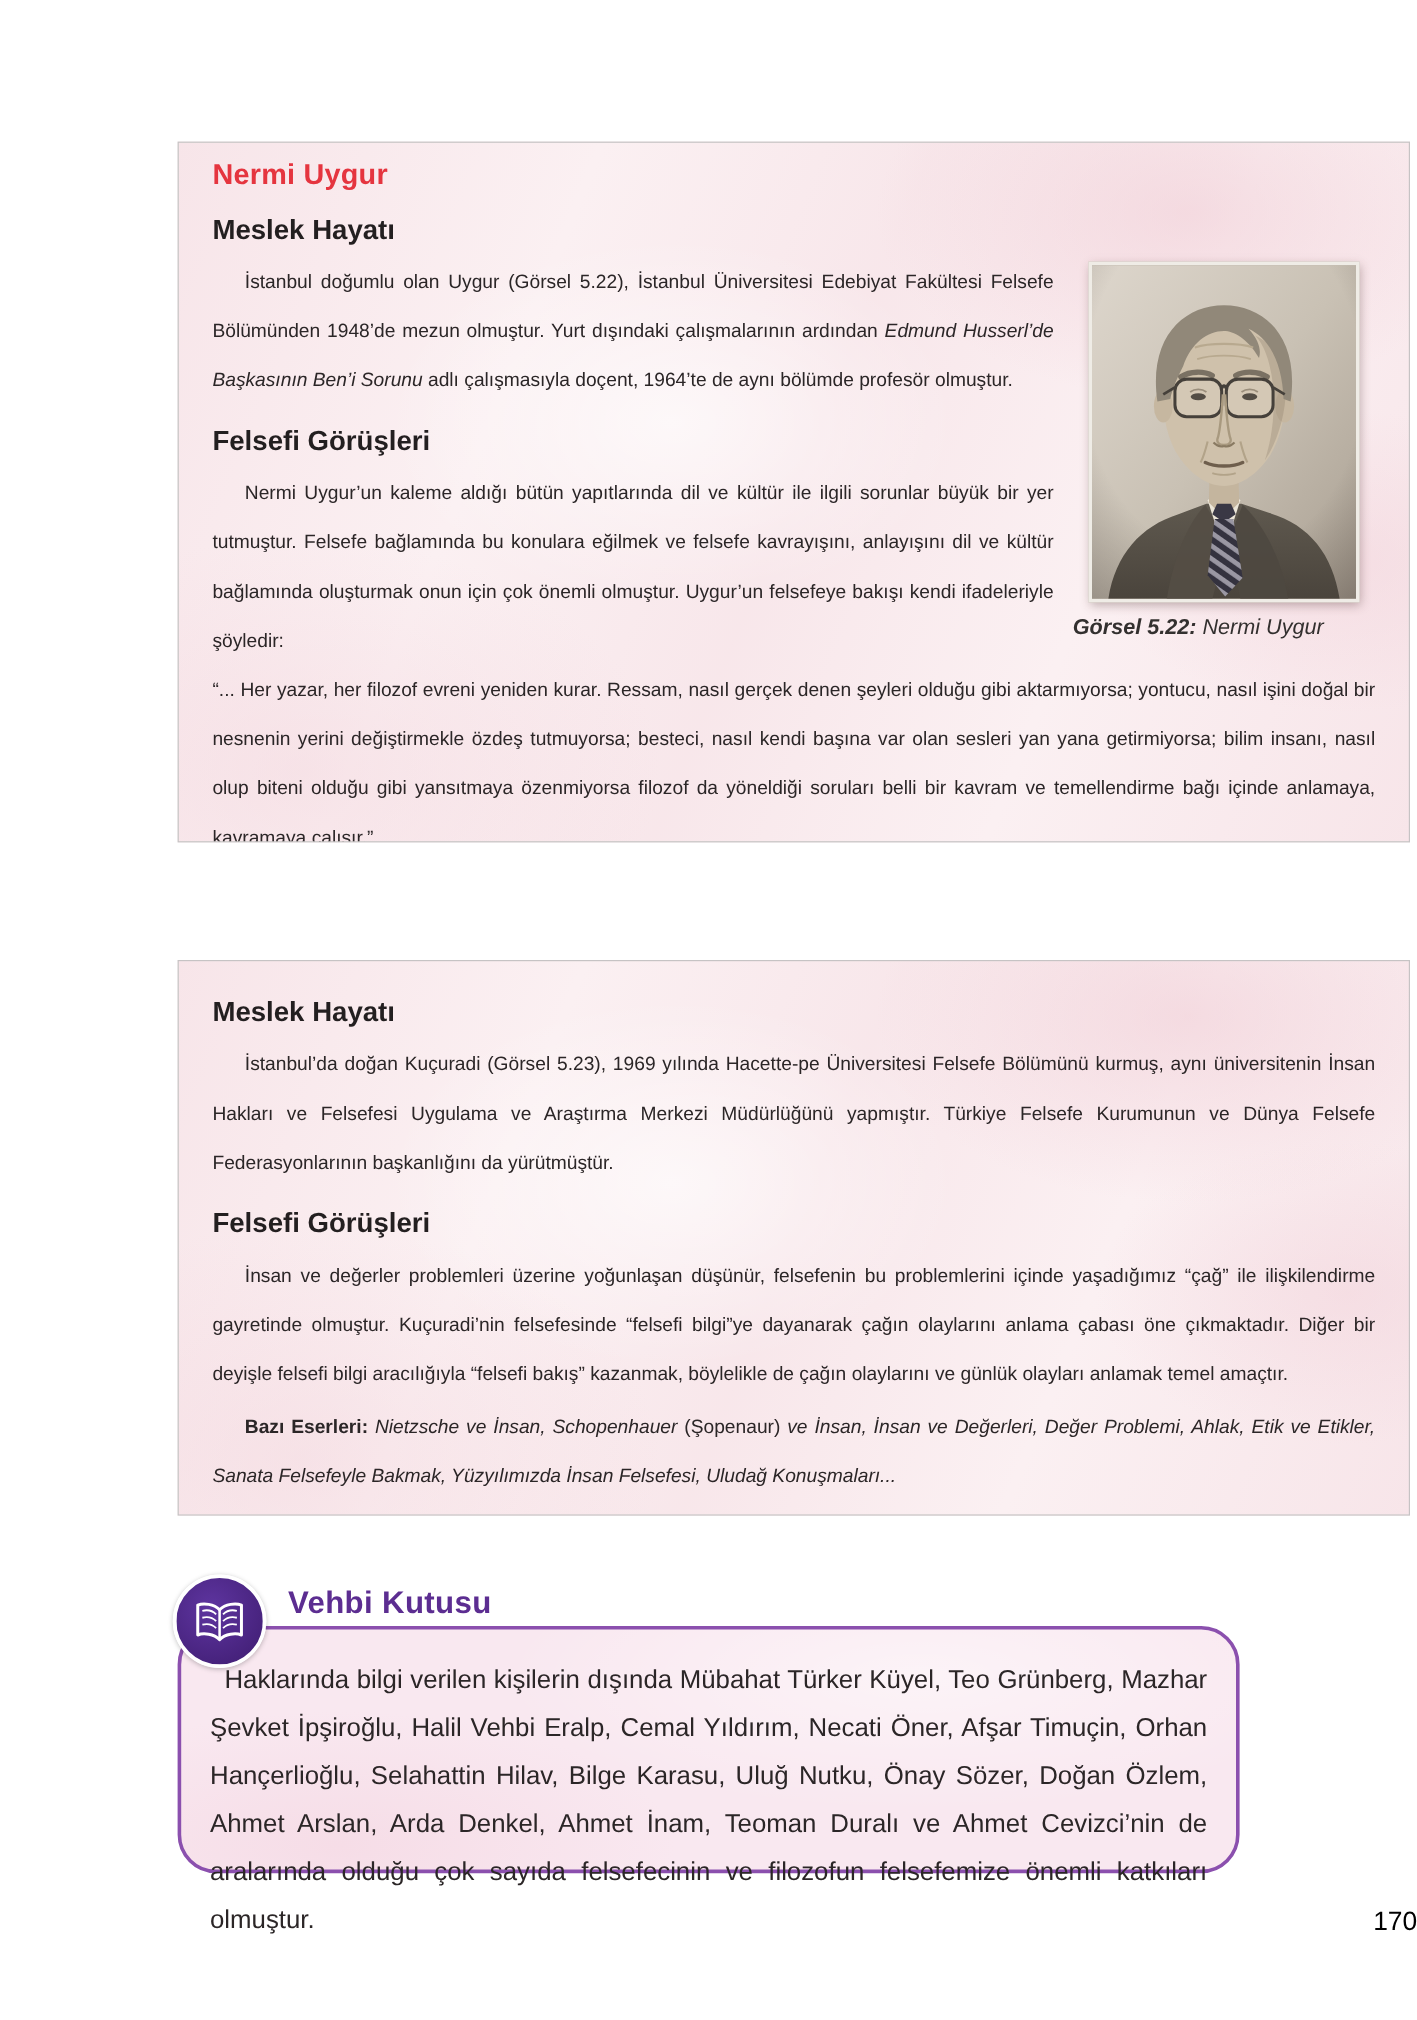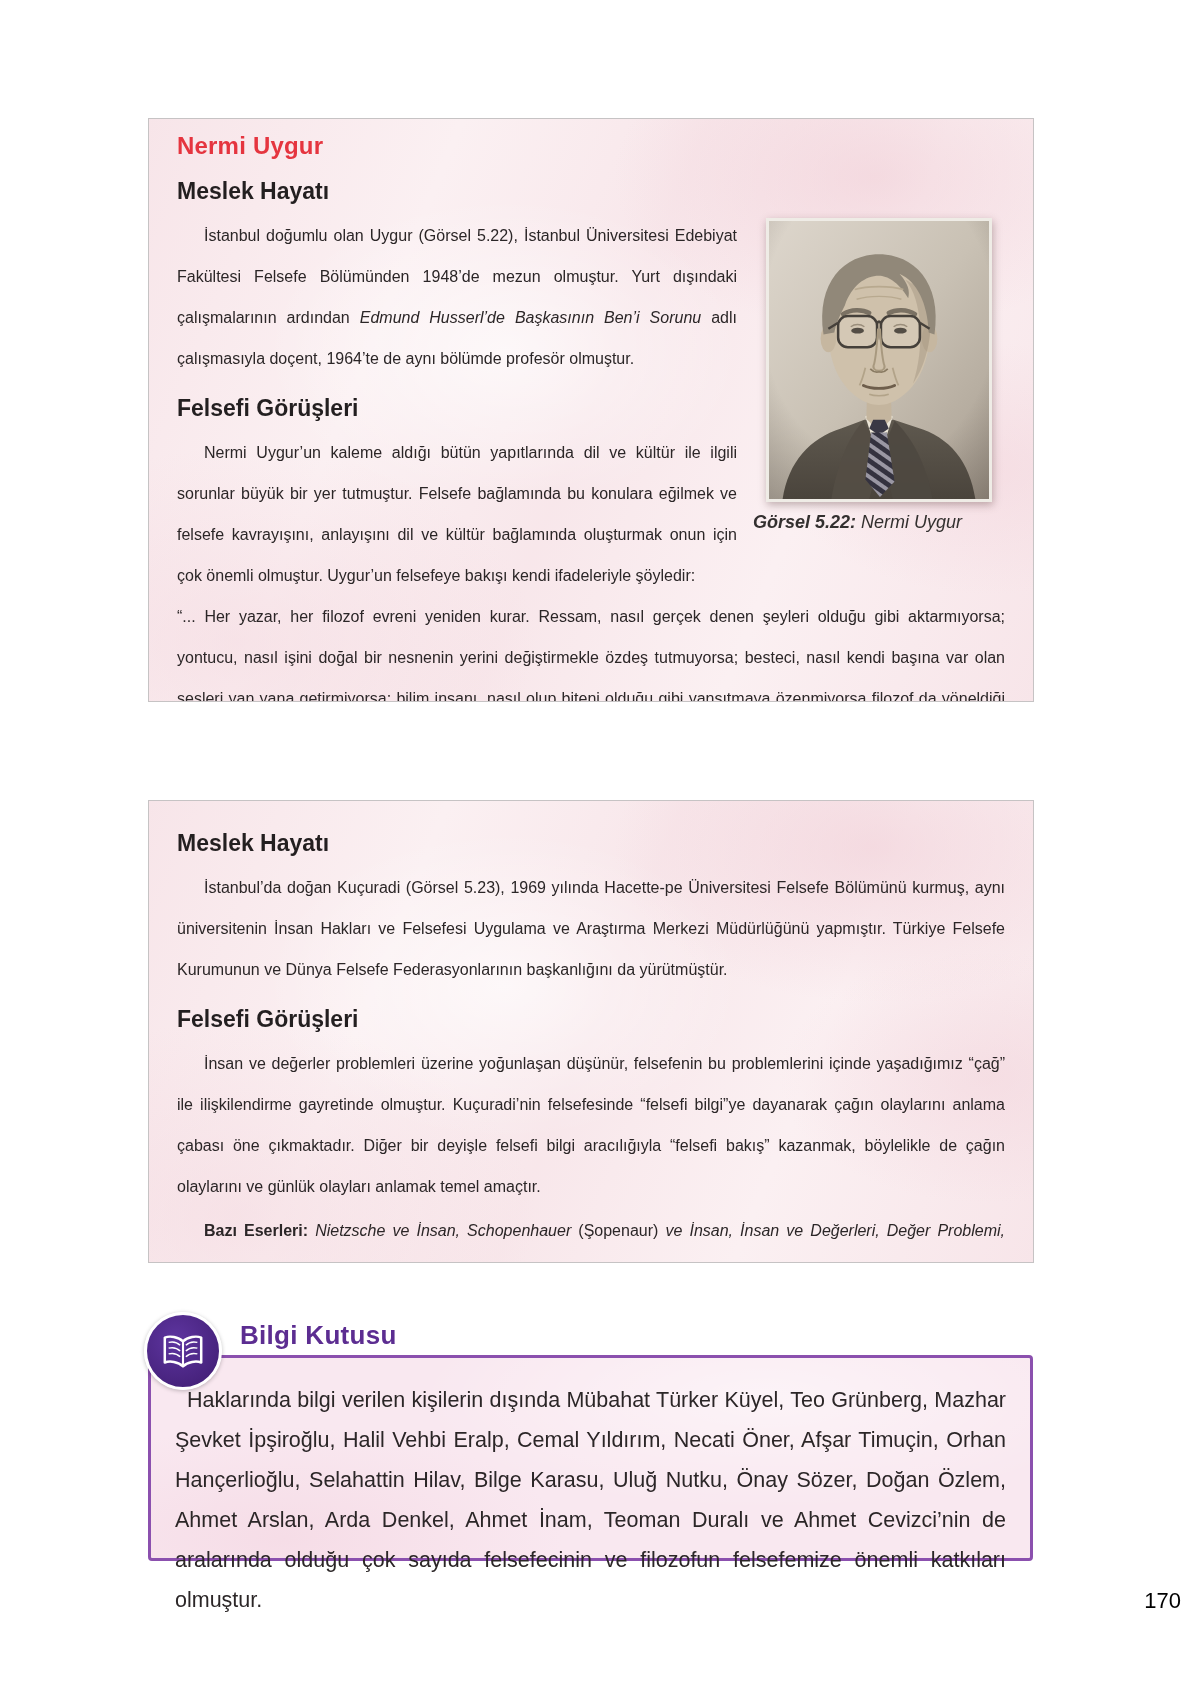--- a/index.html
+++ b/index.html
@@ -4,21 +4,21 @@
 <style>
   *{box-sizing:border-box}
   html,body{margin:0;padding:0}
   body{
     width:1181px;height:1683px;position:relative;overflow:hidden;
     background:#ffffff;color:#2b2627;
     font-family:"Liberation Sans",sans-serif;
   }
   
   .panel{
-    position:absolute;left:148px;width:886px;
+    position:absolute;left:148px;width:1027px;
     background-color:#fbf0f2;
     background-image:
       radial-gradient(ellipse 400px 240px at 82% 10%, rgba(238,198,208,.50), rgba(238,198,208,0) 65%),
       radial-gradient(ellipse 460px 300px at 10% 90%, rgba(242,211,219,.45), rgba(242,211,219,0) 65%),
       radial-gradient(ellipse 340px 220px at 40% 40%, rgba(255,255,255,.65), rgba(255,255,255,0) 70%),
       radial-gradient(ellipse 300px 180px at 95% 60%, rgba(240,205,214,.40), rgba(240,205,214,0) 70%),
       linear-gradient(112deg, rgba(234,190,201,.22), rgba(255,255,255,0) 28%, rgba(234,190,201,.18) 50%, rgba(255,255,255,0) 72%, rgba(234,190,201,.22));
     border:1px solid #c6c3c4;
     padding:12px 28px 0 28px;
     overflow:hidden;
@@ -57,21 +57,21 @@
     box-shadow:0 1px 4px rgba(0,0,0,.25);
     display:flex;align-items:center;justify-content:center;z-index:3;
   }
   .info-circle svg{width:46px;height:46px}
   .info-title{
     position:absolute;left:240px;top:1320px;z-index:3;
     font-size:26px;font-weight:bold;color:#5c2d91;letter-spacing:.3px;
   }
   .infobox{
     position:absolute;left:148px;top:1355px;width:885px;height:206px;
-    border:3px solid #8b50ae;border-radius:4px;
+    border:3px solid #8b50ae;border-radius:32px;
     background-color:#f9e8f0;
     background-image:
       radial-gradient(ellipse 500px 160px at 70% 20%, rgba(255,255,255,.5), rgba(255,255,255,0) 70%),
       radial-gradient(ellipse 400px 160px at 15% 90%, rgba(240,200,214,.35), rgba(240,200,214,0) 70%);
     padding:22px 24px 0 24px;z-index:2;
   }
   .infobox p{font-size:21.5px;line-height:40px;text-align:justify;margin:0;text-indent:12px;color:#2b2627}
 
   .page-number{
     position:absolute;left:0;top:1588px;width:100%;
@@ -164,18 +164,18 @@
 </section>
 
 <div class="info-circle">
   <svg viewBox="0 0 48 48">
     <path d="M24 14 C19 9 10 8 5 10 L5 36 C10 34 19 35 24 40 C29 35 38 34 43 36 L43 10 C38 8 29 9 24 14 Z" fill="none" stroke="#ffffff" stroke-width="2.6" stroke-linejoin="round"></path>
     <path d="M24 14 L24 40" stroke="#ffffff" stroke-width="2.2"></path>
     <path d="M9 15 C13 14 18 15 21 18 M9 21 C13 20 18 21 21 24 M9 27 C13 26 18 27 21 30" stroke="#ffffff" stroke-width="1.6" fill="none"></path>
     <path d="M39 15 C35 14 30 15 27 18 M39 21 C35 20 30 21 27 24 M39 27 C35 26 30 27 27 30" stroke="#ffffff" stroke-width="1.6" fill="none"></path>
   </svg>
 </div>
-<div class="info-title">Bilgi Kutusu</div>
+<div class="info-title">Vehbi Kutusu</div>
 <div class="infobox">
   <p>Haklarında bilgi verilen kişilerin dışında Mübahat Türker Küyel, Teo Grünberg, Mazhar Şevket İpşiroğlu, Halil Vehbi Eralp, Cemal Yıldırım, Necati Öner, Afşar Timuçin, Orhan Hançerlioğlu, Selahattin Hilav, Bilge Karasu, Uluğ Nutku, Önay Sözer, Doğan Özlem, Ahmet Arslan, Arda Denkel, Ahmet İnam, Teoman Duralı ve Ahmet Cevizci’nin de aralarında olduğu çok sayıda felsefecinin ve filozofun felsefemize önemli katkıları olmuştur.</p>
 </div>
 
 <div class="page-number">170</div>
 
 </body></html>

